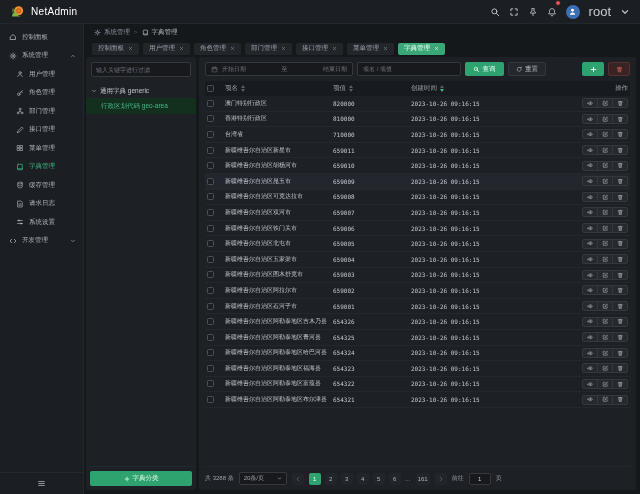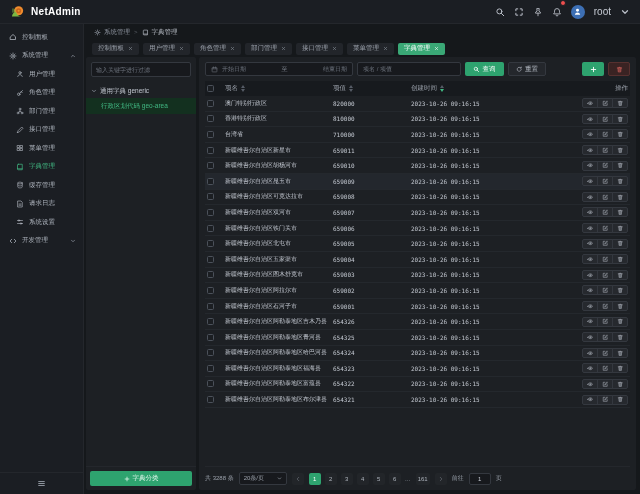--- a/index.html
+++ b/index.html
@@ -9,28 +9,28 @@
     --border:#24272c; --border-2:#34383f; --input:#17191d;
     --txt:#c6cbd4; --muted:#8b919c; --dim:#5b6067;
   }
   *{margin:0;padding:0;box-sizing:border-box;font-family:"Liberation Sans","DejaVu Sans",sans-serif;}
   html,body{width:640px;height:494px;overflow:hidden;background:var(--bg);color:var(--txt);}
   .ic{display:inline-flex;flex:none;width:8px;height:8px;color:inherit}
   .ic svg{width:100%;height:100%;display:block}
   
   .topbar{height:24px;background:var(--bar);border-bottom:1px solid var(--border);display:flex;align-items:center;padding:0 10px;gap:6px}
   .logo{width:15px;height:15px}
-  .app-title{font-size:10px;font-weight:bold;color:#fff;letter-spacing:.3px}
+  .app-title{font-size:10px;font-weight:normal;color:#fff;letter-spacing:.3px}
   .top-right{margin-left:auto;display:flex;align-items:center;gap:9px}
   .top-right .ic{width:10px;height:10px;color:#b8bdc6;cursor:pointer}
   .bell-wrap{position:relative}
   .badge{position:absolute;top:-3px;right:-4px;width:6px;height:6px;border-radius:50%;background:var(--badge);border:1px solid var(--bar)}
   .avatar{width:14px;height:14px;border-radius:50%;background:var(--avatar);display:flex;align-items:center;justify-content:center}
   .avatar .ic{width:9px;height:9px;color:#fff}
-  .username{font-size:10px;color:#c6cbd4}
+  .username{font-size:13px;color:#c6cbd4}
   .chev{width:6px;height:6px;color:var(--muted)}
   
   .shell{display:flex;height:470px}
   .sidebar{width:84px;background:var(--bar);border-right:1px solid var(--border);display:flex;flex-direction:column;padding-top:4px}
   .side-item{height:18.5px;display:flex;align-items:center;gap:5px;padding-left:9px;font-size:6.5px;color:#aeb4bd;cursor:pointer;white-space:nowrap}
   .side-item.sub{padding-left:16px}
   .side-item.active{color:var(--sel-fg)}
   .side-item .chevr{margin-left:auto;margin-right:7px;width:6px;height:6px;color:var(--muted)}
   .sidebar-footer{margin-top:auto;height:22px;border-top:1px solid var(--border);display:flex;align-items:center;justify-content:center}
   .sidebar-footer .ic{width:9px;height:9px;color:#9aa0aa;cursor:pointer}

